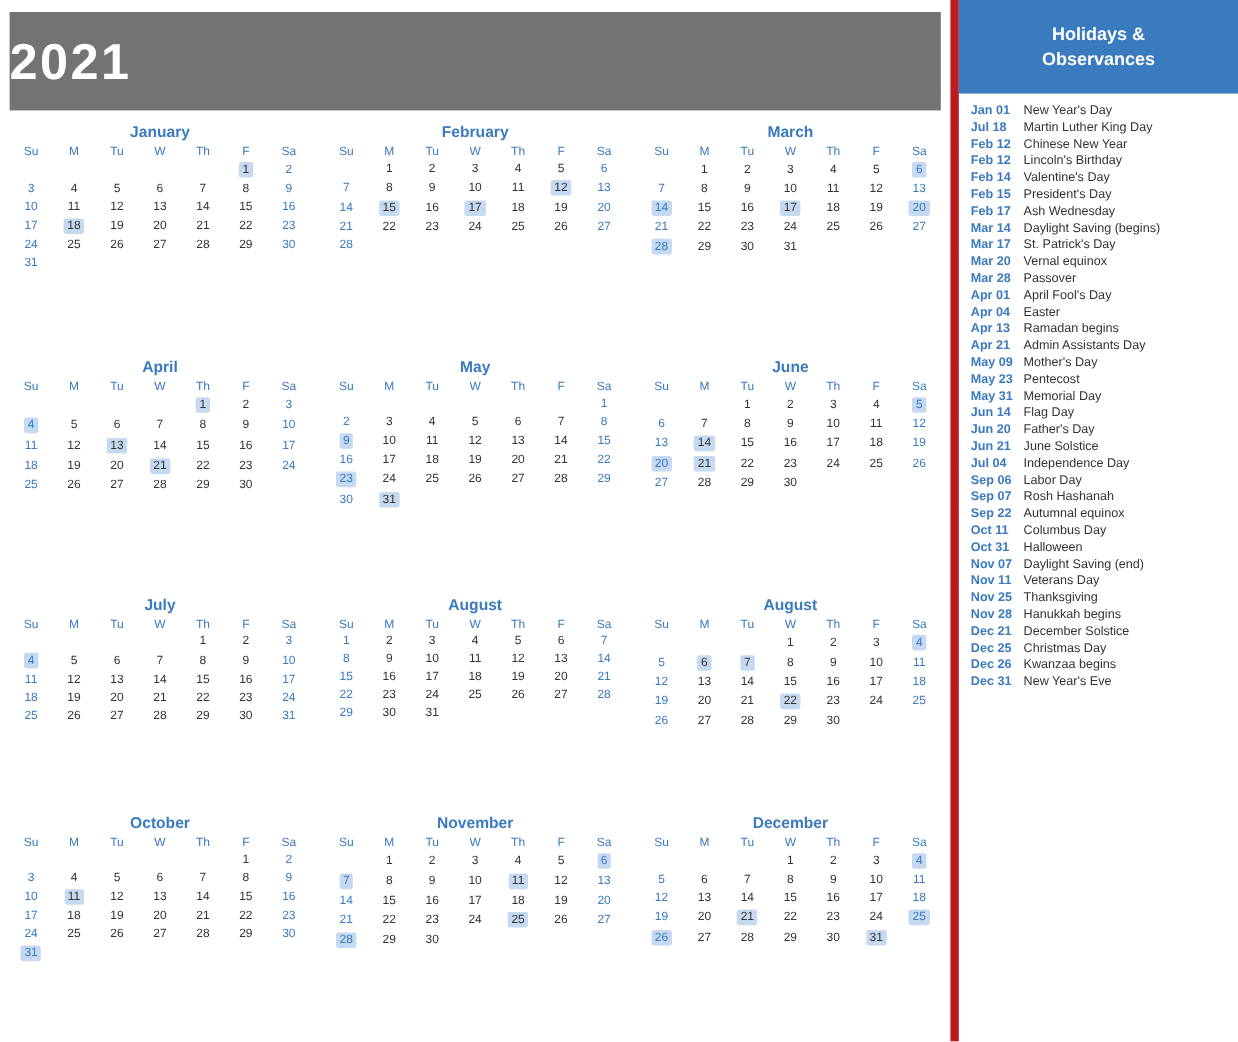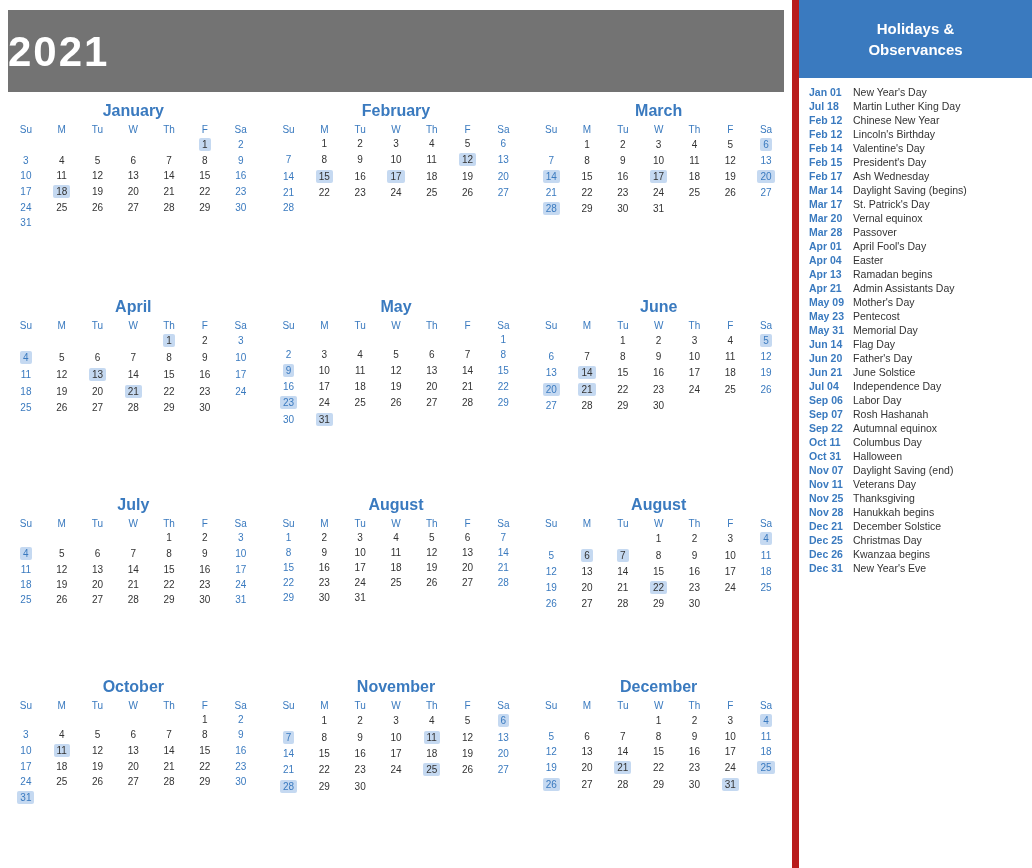--- a/index.html
+++ b/index.html
@@ -38,21 +38,21 @@
       gap: 10px 12px;
       flex: 1;
     }
     .month-block {
       display: flex;
       flex-direction: column;
     }
     .month-title {
       text-align: center;
       color: #3a7abf;
-      font-size: 16px;
+      font-size: 13px;
       font-weight: bold;
       margin-bottom: 3px;
     }
     .month-table {
       width: 100%;
       border-collapse: collapse;
     }
     .month-table th {
       color: #3a7abf;
       font-weight: normal;

